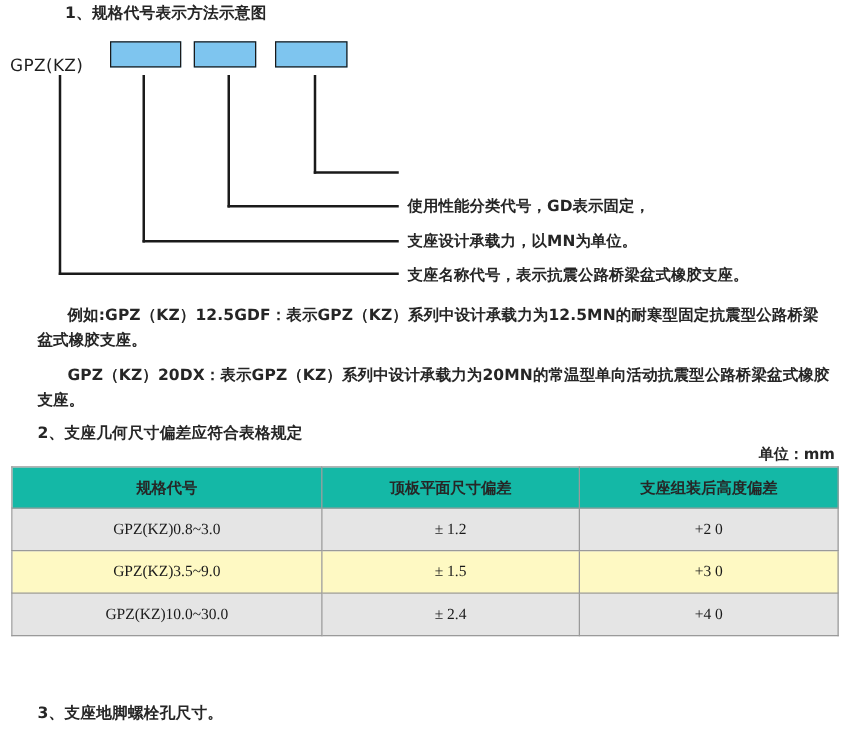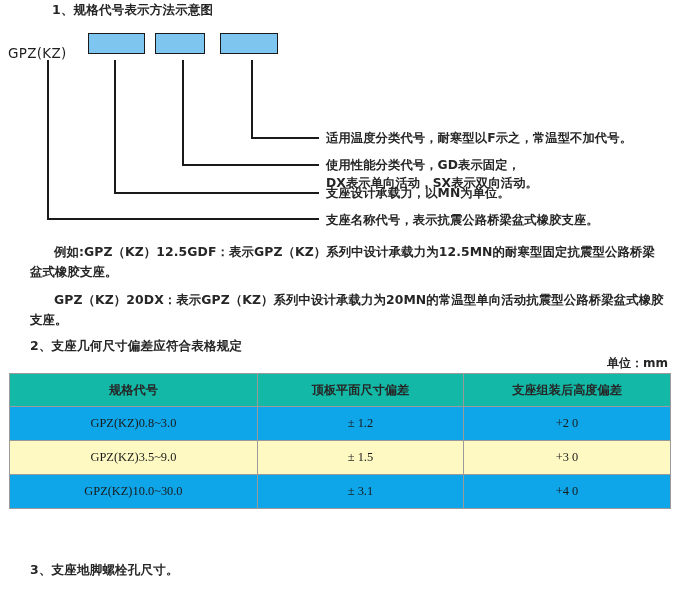--- a/index.html
+++ b/index.html
@@ -142,21 +142,21 @@
     font-size: 12.2px;
     font-weight: bold;
     color: #262626;
     font-family: "DejaVu Sans", "Liberation Sans", sans-serif;
   }
   table#spec-table tbody td {
     height: 31px;
     font-size: 12.4px;
     font-family: "Liberation Serif", "DejaVu Serif", serif;
     color: #1a1a1a;
-    background: #0ea5e9;
+    background: #e5e5e5;
   }
   table#spec-table tbody tr.shaded td {
     background: #fef9c3;
   }
   col.col-spec { width: 37.5%; }
   col.col-plate { width: 31.2%; }
   col.col-height { width: 31.3%; }
 </style>
 </head>
 <body>
@@ -174,23 +174,21 @@
   <div id="leader-v-1" class="leader leader-v"></div>
   <div id="leader-v-2" class="leader leader-v"></div>
   <div id="leader-v-3" class="leader leader-v"></div>
   <div id="leader-v-4" class="leader leader-v"></div>
 
   <div id="leader-h-1" class="leader leader-h"></div>
   <div id="leader-h-2" class="leader leader-h"></div>
   <div id="leader-h-3" class="leader leader-h"></div>
   <div id="leader-h-4" class="leader leader-h"></div>
 
-  <div id="annotation-1" class="annotation">适用温度分类代号，耐寒型以F示之，常温型不加代号。</div>
   <div id="annotation-2" class="annotation">使用性能分类代号，GD表示固定，</div>
-  <div id="annotation-2b" class="annotation">DX表示单向活动，SX表示双向活动。</div>
   <div id="annotation-3" class="annotation">支座设计承载力，以MN为单位。</div>
   <div id="annotation-4" class="annotation">支座名称代号，表示抗震公路桥梁盆式橡胶支座。</div>
 </div>
 
 <div id="paragraph-1" class="body-par">例如:GPZ（KZ）12.5GDF：表示GPZ（KZ）系列中设计承载力为12.5MN的耐寒型固定抗震型公路桥梁盆式橡胶支座。</div>
 
 <div id="paragraph-2" class="body-par">GPZ（KZ）20DX：表示GPZ（KZ）系列中设计承载力为20MN的常温型单向活动抗震型公路桥梁盆式橡胶支座。</div>
 
 <div id="heading-2" class="section-heading">2、支座几何尺寸偏差应符合表格规定</div>
 
@@ -216,20 +214,20 @@
           <td>± 1.2</td>
           <td>+2  0</td>
         </tr>
         <tr class="shaded">
           <td>GPZ(KZ)3.5~9.0</td>
           <td>± 1.5</td>
           <td>+3  0</td>
         </tr>
         <tr>
           <td>GPZ(KZ)10.0~30.0</td>
-          <td>± 3.1</td>
+          <td>± 2.4</td>
           <td>+4  0</td>
         </tr>
       </tbody>
   </table>
 </div>
 
 <div id="heading-3" class="section-heading">3、支座地脚螺栓孔尺寸。</div>
 
 </body></html>

